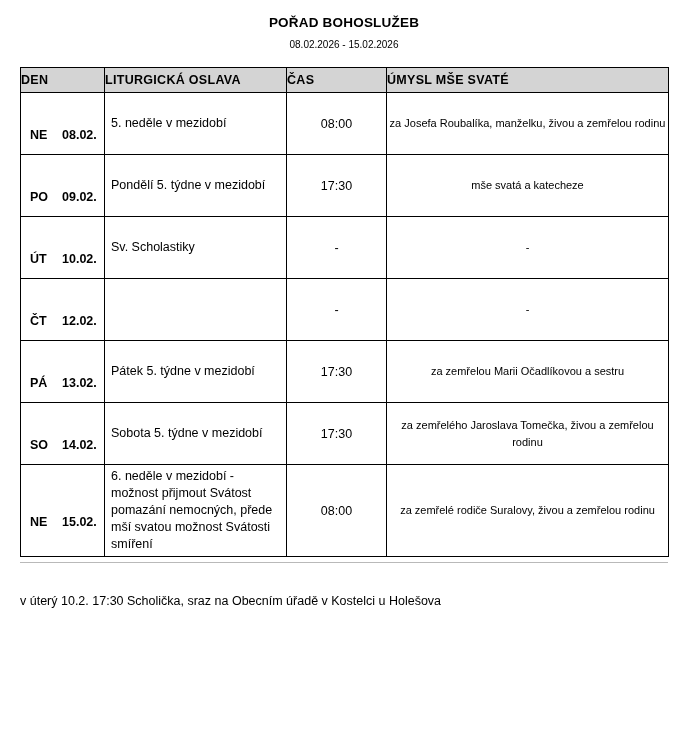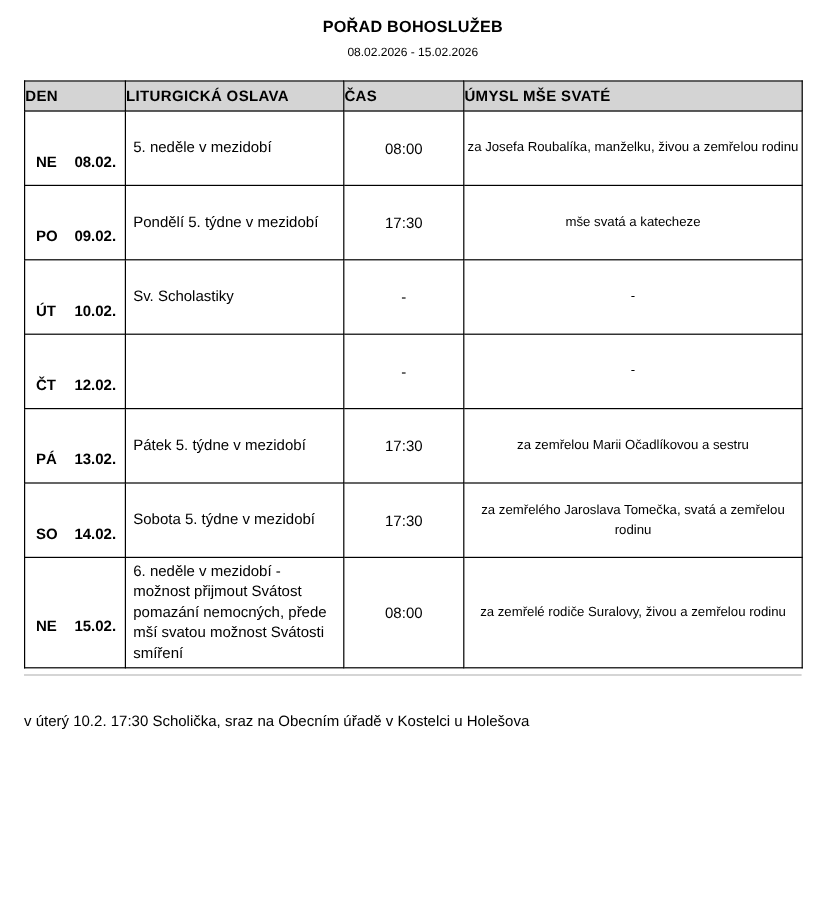--- a/index.html
+++ b/index.html
@@ -182,21 +182,21 @@
           <td class="lit">Pátek 5. týdne v mezidobí</td>
           <td class="time">17:30</td>
           <td class="intent">za zemřelou Marii Očadlíkovou a sestru</td>
         </tr>
         <tr class="row">
           <td class="day">
             <span class="dname">SO</span><span class="ddate">14.02.</span>
           </td>
           <td class="lit">Sobota 5. týdne v mezidobí</td>
           <td class="time">17:30</td>
-          <td class="intent">za zemřelého Jaroslava Tomečka, svatá a zemřelou rodinu</td>
+          <td class="intent">za zemřelého Jaroslava Tomečka, živou a zemřelou rodinu</td>
         </tr>
         <tr class="row-tall">
           <td class="day">
             <span class="dname">NE</span><span class="ddate">15.02.</span>
           </td>
           <td class="lit">6. neděle v mezidobí - možnost přijmout Svátost pomazání nemocných, přede mší svatou možnost Svátosti smíření</td>
           <td class="time">08:00</td>
           <td class="intent">za zemřelé rodiče Suralovy, živou a zemřelou rodinu</td>
         </tr>
       </tbody>

